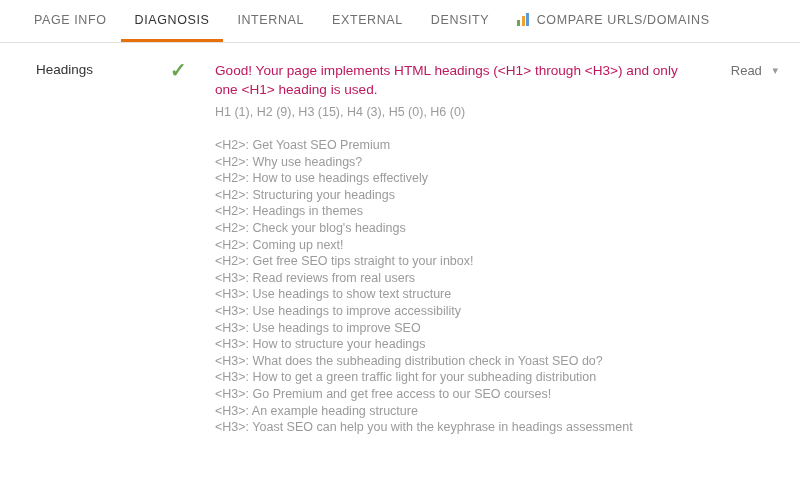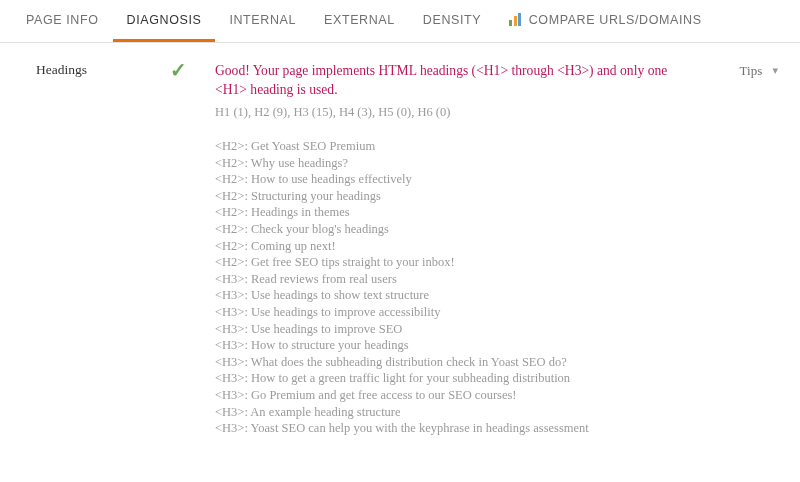--- a/index.html
+++ b/index.html
@@ -16,21 +16,21 @@
     overflow: hidden;
   }
 
   
   .tabbar {
     display: flex;
     align-items: stretch;
     height: 43px;
     border-bottom: 1px solid #e0e0e0;
     background: #ffffff;
-    padding-left: 12px;
+    padding-left: 20px;
   }
   .tab {
     display: flex;
     align-items: center;
     padding: 0 14px;
     font-size: 12.5px;
     letter-spacing: 0.6px;
     color: #707070;
     text-transform: uppercase;
     cursor: pointer;
@@ -57,21 +57,20 @@
   .bar.b1 { height: 6px; background: #6aa84f; }
   .bar.b2 { height: 10px; background: #f0a030; }
   .bar.b3 { height: 13px; background: #5b9bd5; }
 
   
   .panel {
     display: flex;
     padding: 18px 0 0 0;
     background: #ffffff;
     height: 438px;
-    font-family: Liberation Serif, serif;
   }
   .col-label {
     width: 170px;
     flex: 0 0 170px;
     padding-left: 36px;
     padding-top: 1px;
     font-size: 13.5px;
     color: #333333;
   }
   .col-status {
@@ -190,17 +189,17 @@
       <li>&lt;H3&gt;: What does the subheading distribution check in Yoast SEO do?</li>
       <li>&lt;H3&gt;: How to get a green traffic light for your subheading distribution</li>
       <li>&lt;H3&gt;: Go Premium and get free access to our SEO courses!</li>
       <li>&lt;H3&gt;: An example heading structure</li>
       <li>&lt;H3&gt;: Yoast SEO can help you with the keyphrase in headings assessment</li>
 
     </ul>
   </div>
 
   <div class="col-tips">
-    <span>Tips</span>
+    <span>Read</span>
     <span class="chev">▾</span>
   </div>
 
 </div>
 
 </body></html>

